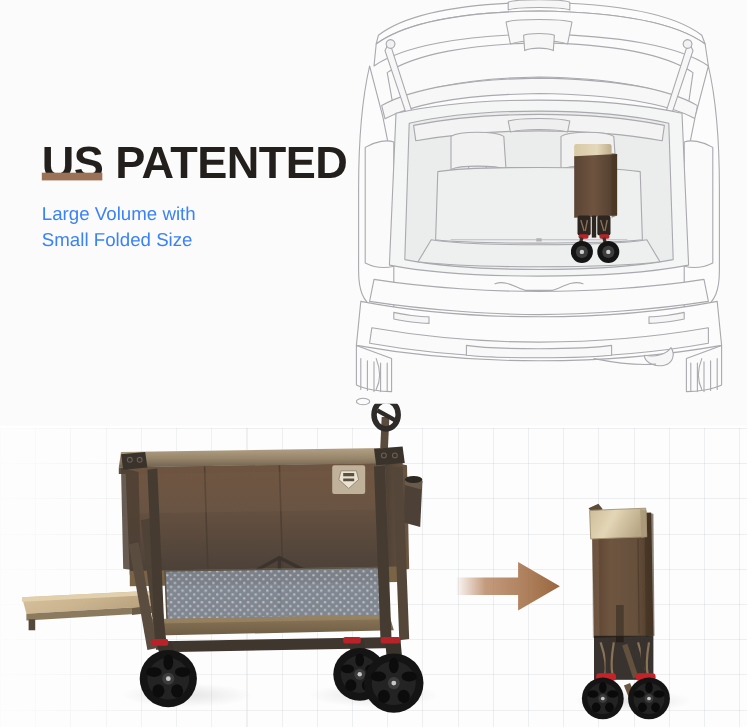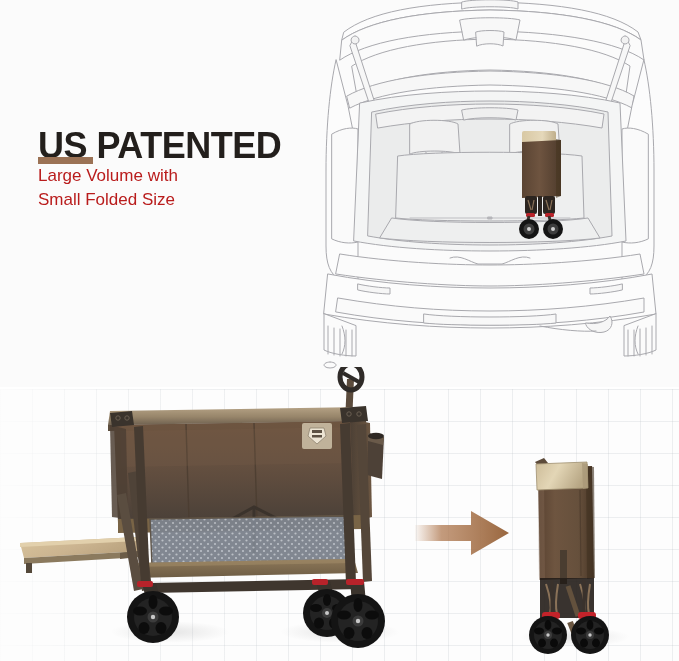--- a/index.html
+++ b/index.html
@@ -35,39 +35,40 @@
     top: 128px;
     width: 280px;
   }
   #headline-wrap {
     position: relative;
     display: block;
     white-space: nowrap;
   }
   #headline {
     position: relative;
-    font-size: 36px;
+    font-size: 41px;
     font-weight: bold;
     letter-spacing: -0.5px;
     color: #231f1c;
     line-height: 1.0;
     display: inline-block;
   }
   #headline-underline {
     position: absolute;
     left: 0px;
     top: 29px;
     width: 55px;
     height: 7px;
     background: #9b7255;
   }
   #subline {
+    margin-top: 14px;
     font-size: 17px;
     font-weight: 400;
-    color: #b91c1c;
+    color: #3b82f6;
     line-height: 1.42;
     white-space: pre-line;
   }
 
   
   #suv-wrap {
     position: absolute;
     left: 300px;
     top: -4px;
     width: 380px;

